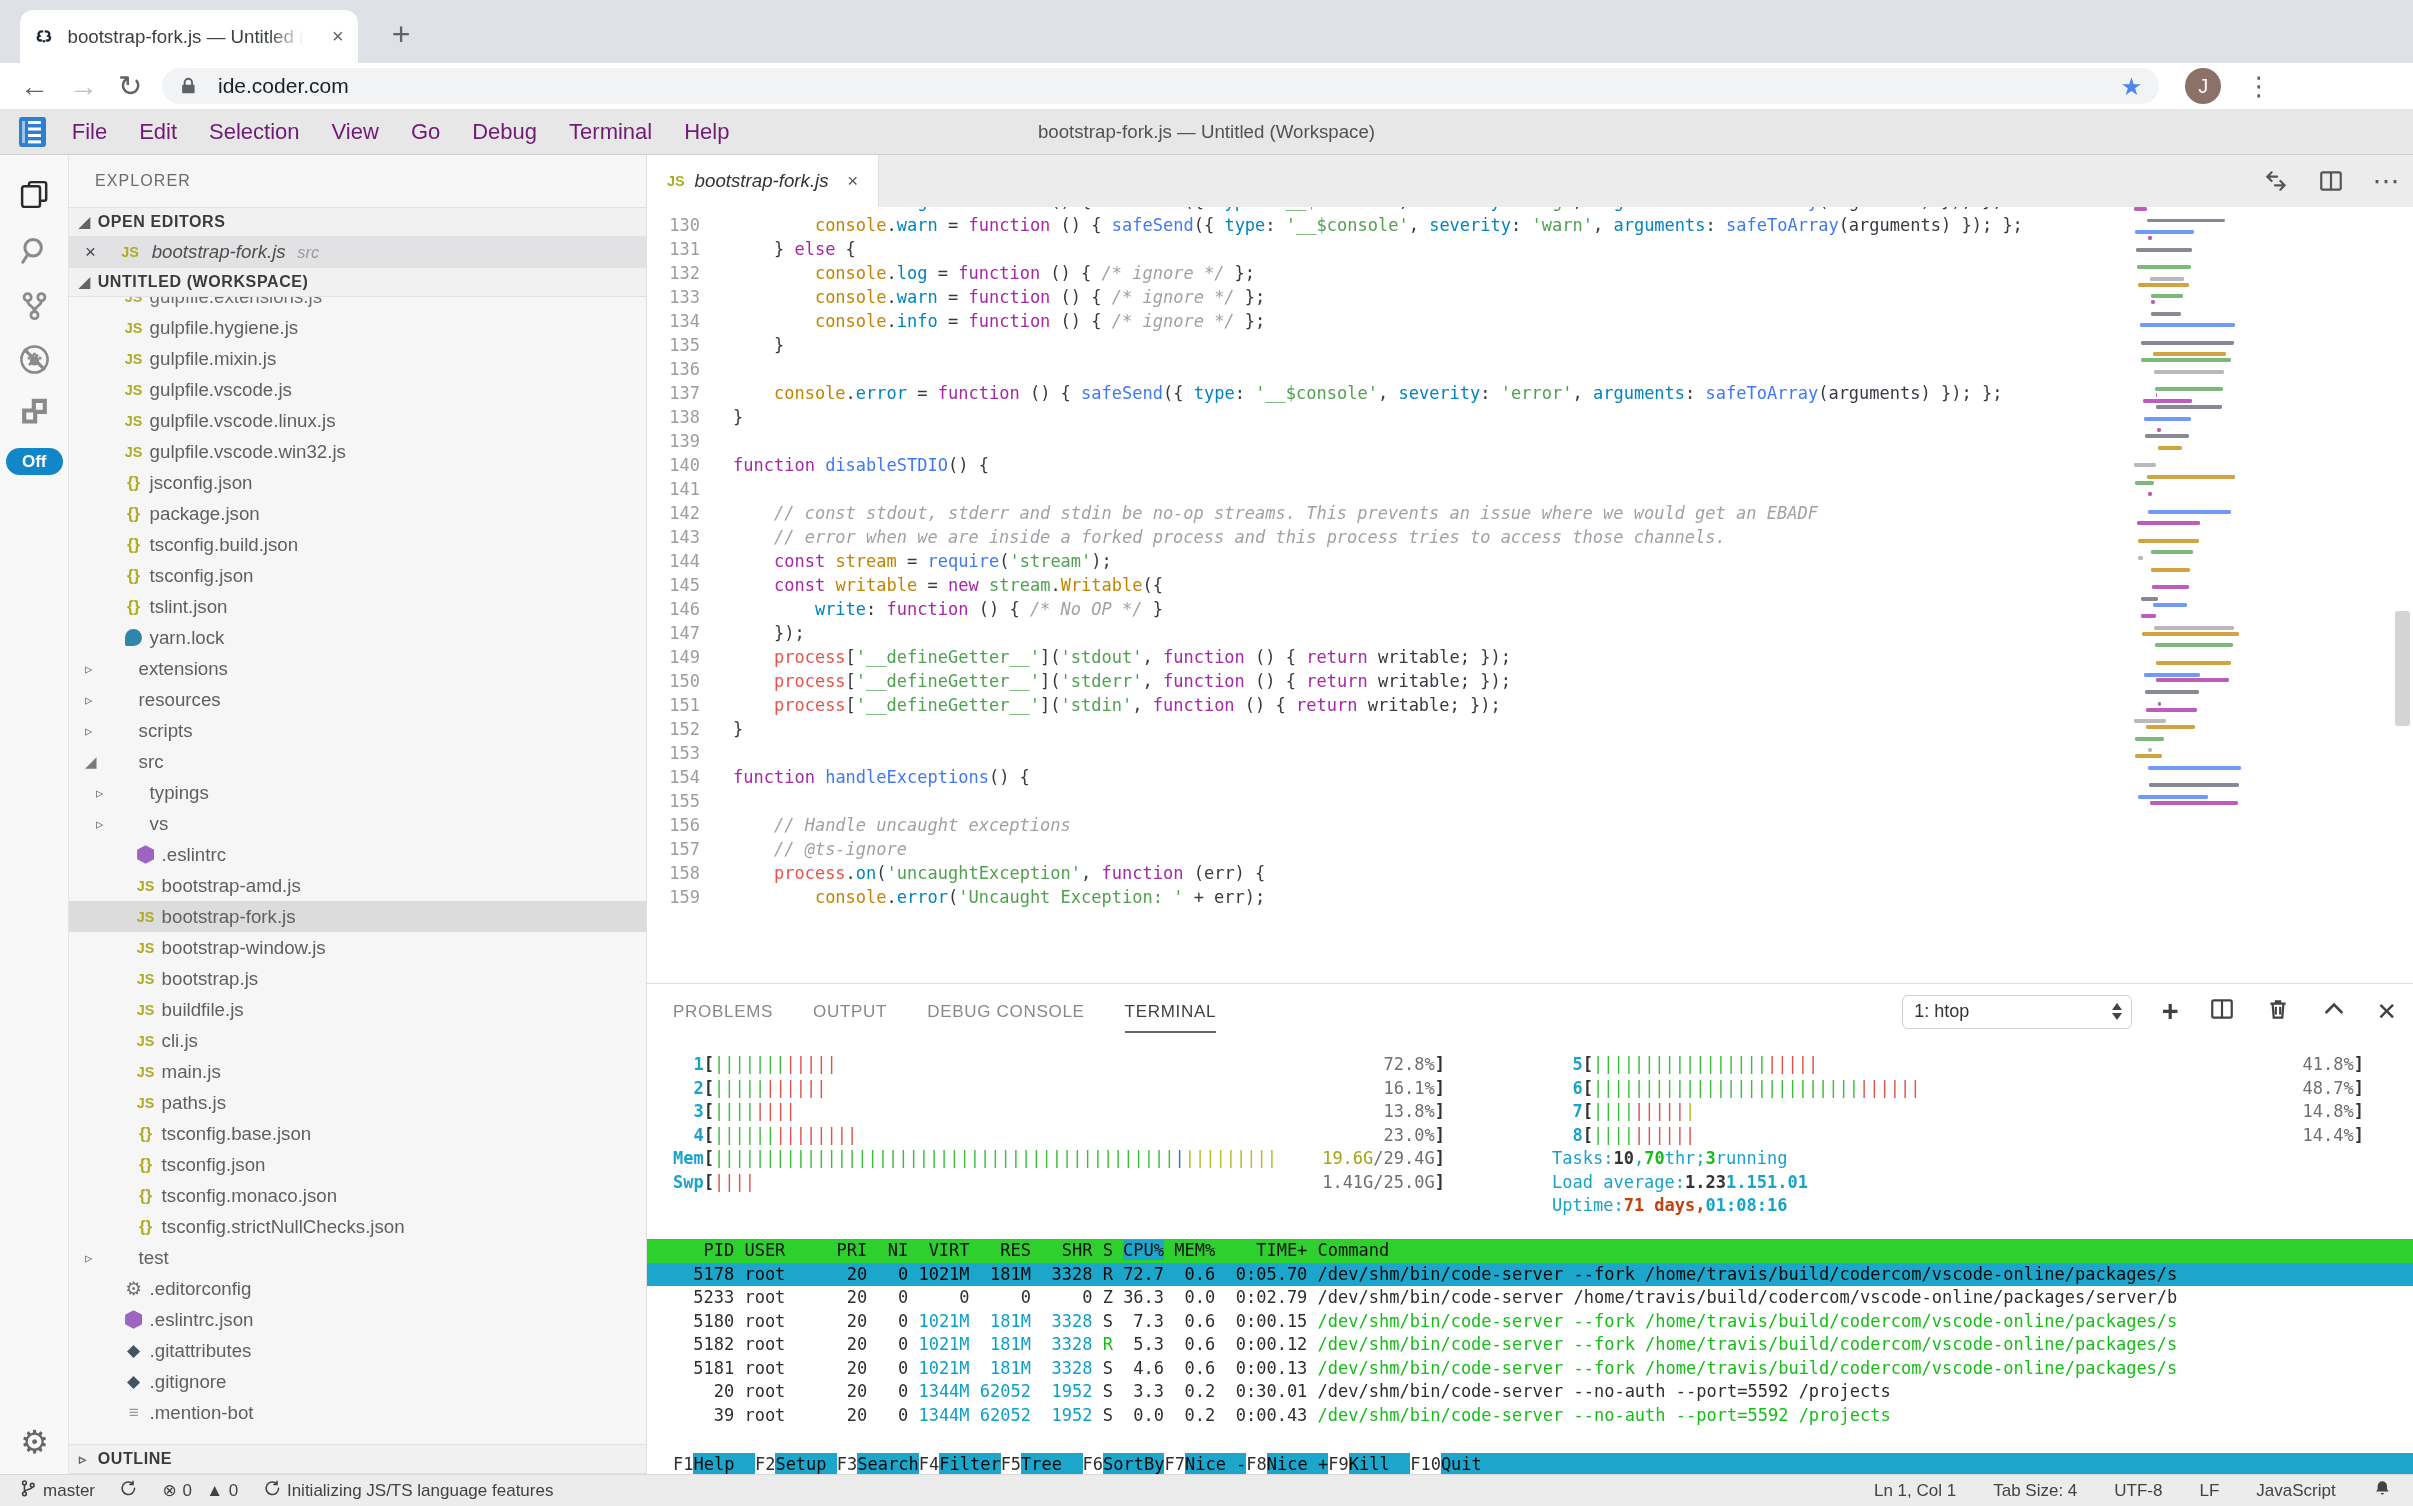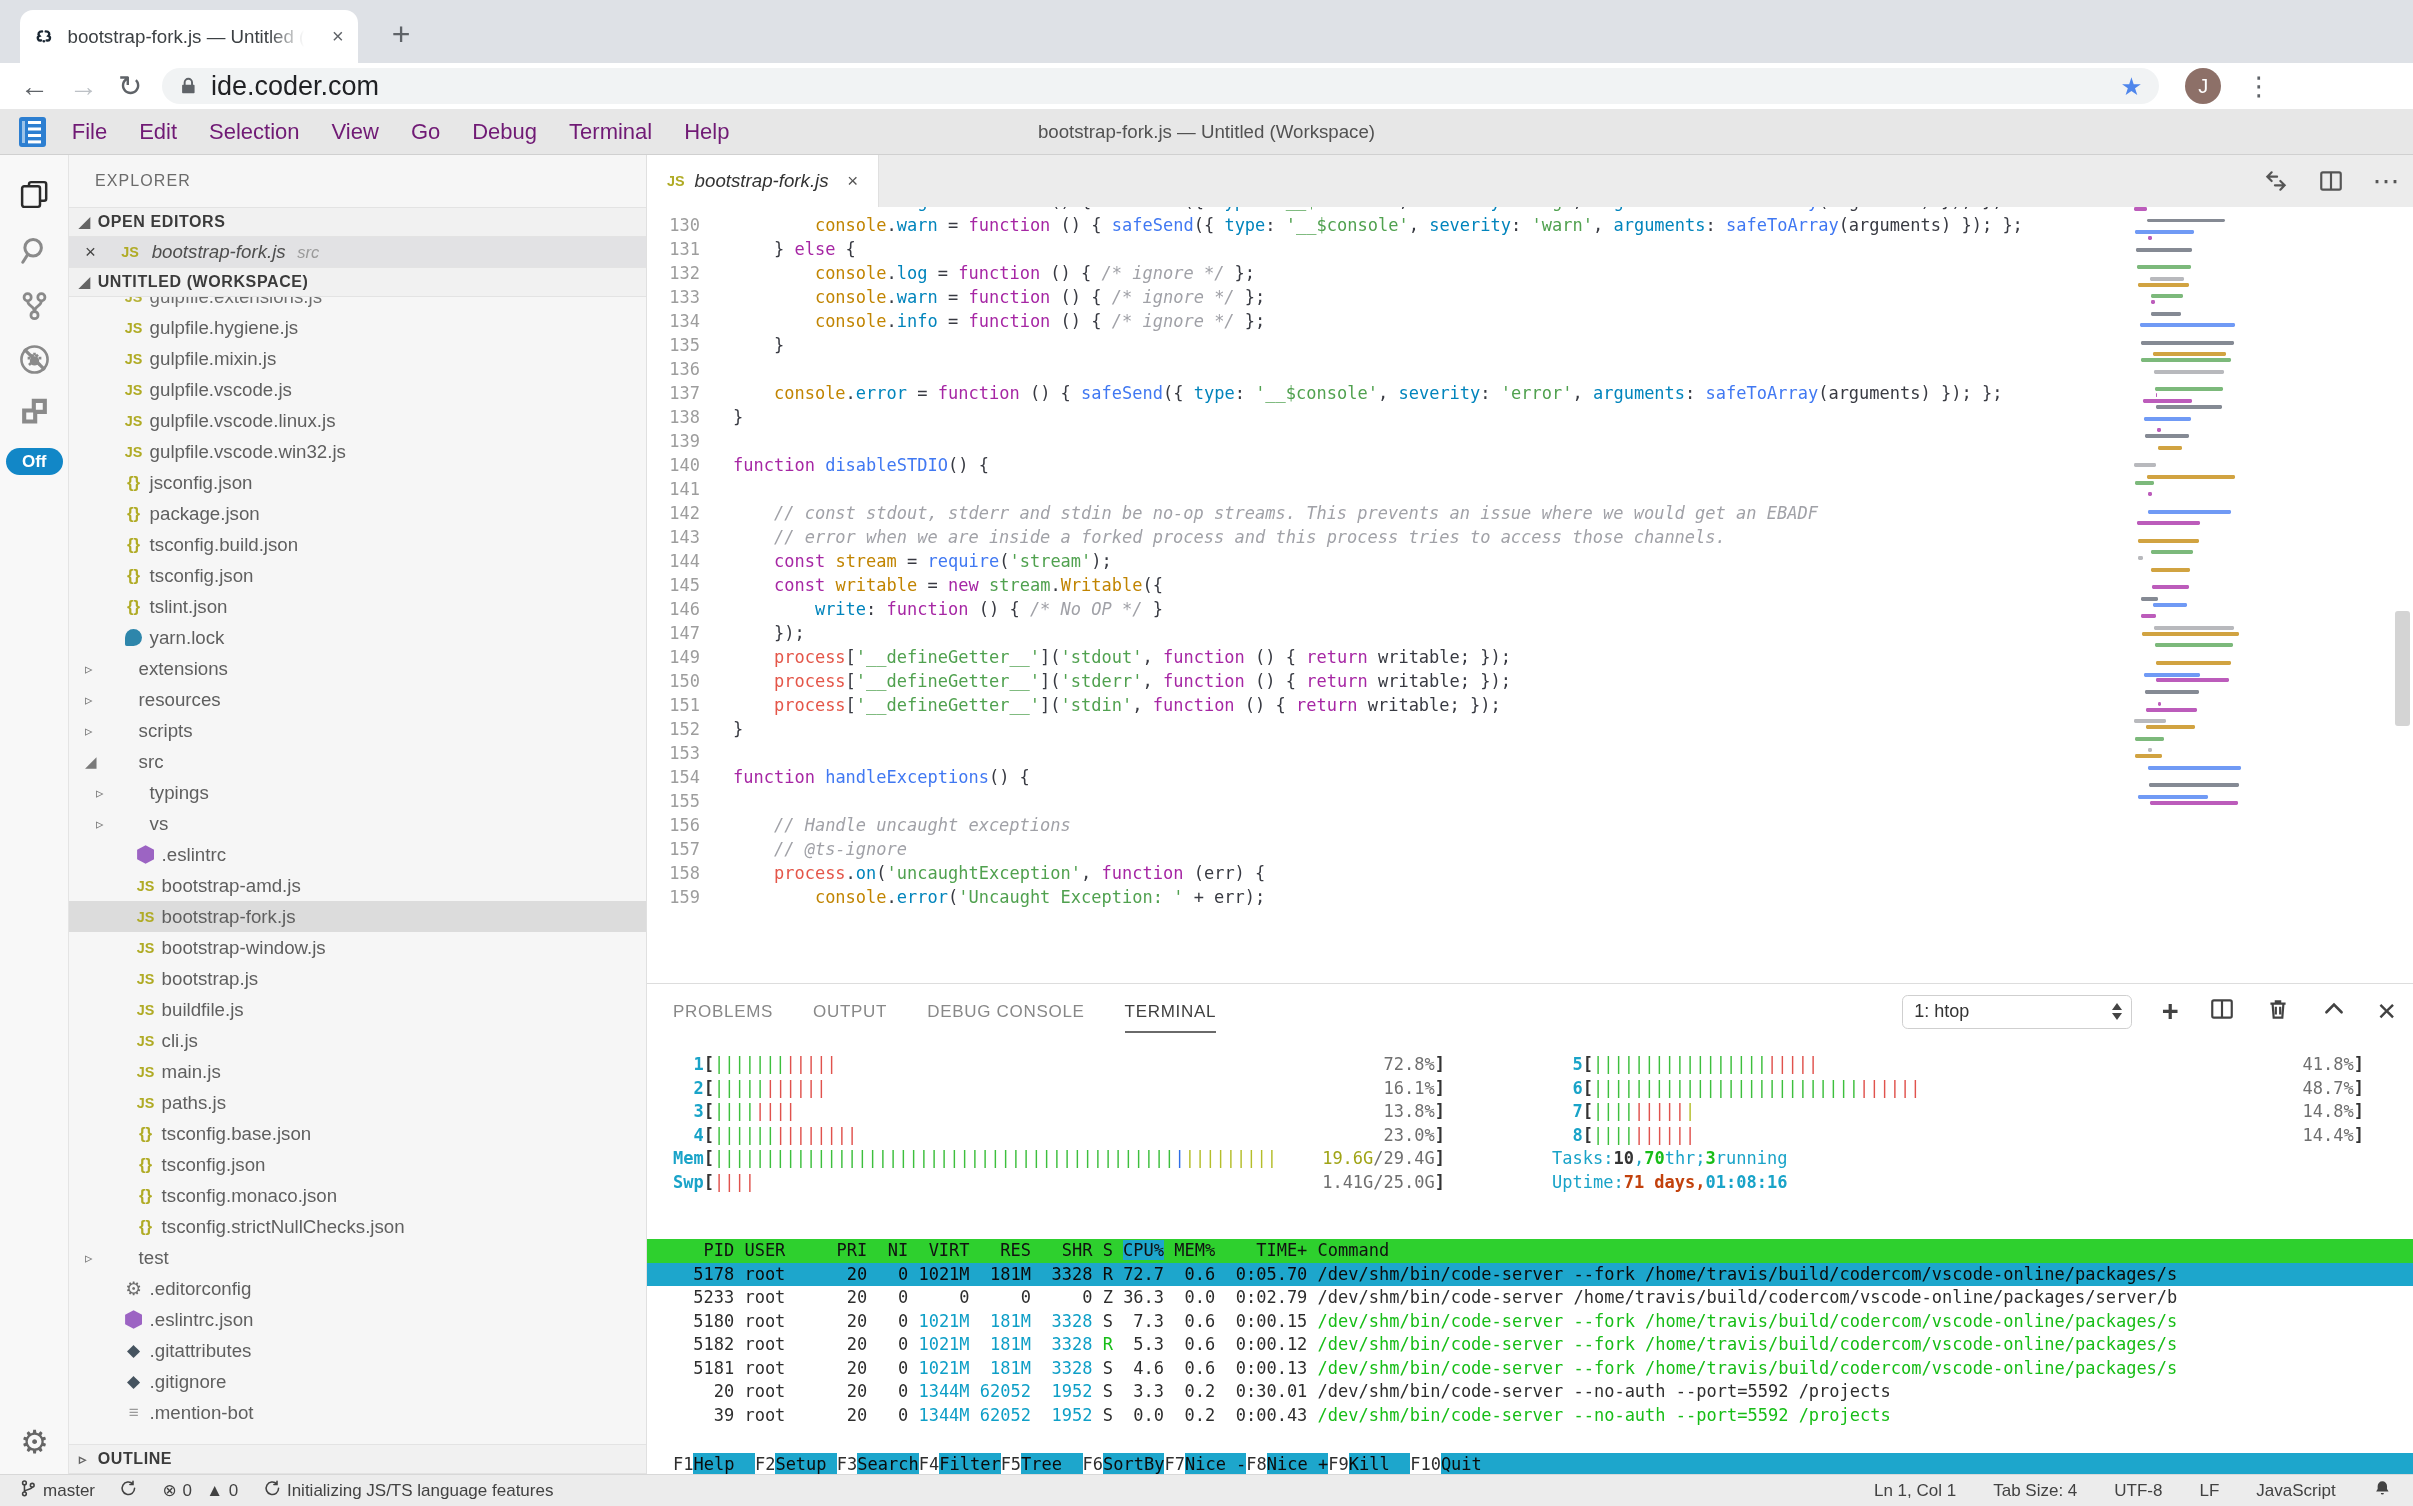--- a/index.html
+++ b/index.html
@@ -14,21 +14,21 @@
   .btab-title { font-size:18.7px; color:#3c4043; white-space:nowrap; overflow:hidden; max-width:237px;
                 margin-left:11.5px; -webkit-mask-image:linear-gradient(90deg,#000 85%,transparent); }
   .btab-close { margin-left:auto; font-size:20px; color:#5f6368; }
   .newtab { position:absolute; left:381px; top:16px; font-size:32px; color:#5f6368; width:40px; height:40px;
             text-align:center; line-height:37px; border-radius:50%; }
   .toolbar { position:absolute; left:0; top:63px; width:100%; height:46px; background:#fff; display:flex; align-items:center; }
   .navbtn { font-size:29px; color:#5f6368; margin-left:20px; }
   .navbtn.dis { color:#bdc1c6; }
   .urlbar { margin-left:20px; width:1997px; height:36px; background:#f1f3f4; border-radius:18.7px;
             display:flex; align-items:center; padding:0 17px; position:relative; }
-  .url-text { font-size:27px; color:#202124; margin-left:13px; }
+  .url-text { font-size:21px; color:#202124; margin-left:20px; }
   .star { position:absolute; right:17px; font-size:24.4px; color:#4f86ec; }
   .avatar { width:36px; height:36px; border-radius:50%; background:#8d7068; color:#fff; font-size:20px;
             display:flex; align-items:center; justify-content:center; margin-left:26px; }
   .kebab { font-size:26px; color:#5f6368; margin-left:24.4px; letter-spacing:0; }
 
   
   .menubar { position:absolute; left:0; top:109px; width:100%; height:46px; background:#e7e7e7;
              border-bottom:1.4px solid #d0d0d0; display:flex; align-items:center; }
   .cs-logo { width:27px; height:30px; background:#2d7fd1; border-radius:2.9px; margin-left:18.7px; position:relative; }
   .cs-logo:before { content:""; position:absolute; left:9.3px; top:4.3px; width:13px; height:2.9px; background:#fff;
@@ -821,20 +821,26 @@
               <div class="meter">
                 <span class="ht-cy">Tasks: </span>
                 <span class="ht-b">10</span>
                 <span class="ht-cy">, </span>
                 <span class="ht-gb">70</span>
                 <span class="ht-cy"> thr; </span>
                 <span class="ht-gb">3</span>
                 <span class="ht-cy"> running</span>
               </div>
               <div class="meter">
+                <span class="ht-cy">Load average: </span>
+                <span class="ht-b">1.23</span>
+                <span class="ht-cyb"> 1.15</span>
+                <span class="ht-cyb"> 1.01</span>
+              </div>
+              <div class="meter">
                 <span class="ht-cy">Uptime: </span>
                 <span class="ht-blb">71 days, </span>
                 <span class="ht-cyb">01:08:16</span>
               </div>
             </div>
           <div class="htop-table" id="htop-table">
               <div class="ht-row hdr"><span>  PID USER     PRI  NI  VIRT   RES   SHR S </span><span class="sortcol">CPU%</span><span> MEM%    TIME+ Command</span></div>
               <div class="ht-row sel"><span> 5178 root      20   0 </span><span>1021M  181M  3328</span><span> R</span><span> 72.7  0.6  0:05.70 </span><span>/dev/shm/bin/code-server --fork /home/travis/build/codercom/vscode-online/packages/s</span></div>
               <div class="ht-row"><span class="c-dark"> 5233 root      20   0 </span><span class="c-dark">    0     0     0</span><span class="c-dark"> Z</span><span class="c-dark"> 36.3  0.0  0:02.79 </span><span class="c-dark">/dev/shm/bin/code-server /home/travis/build/codercom/vscode-online/packages/server/b</span></div>
               <div class="ht-row"><span class="c-dark"> 5180 root      20   0 </span><span class="c-cyan">1021M  181M  3328</span><span class="c-dark"> S</span><span class="c-dark">  7.3  0.6  0:00.15 </span><span class="c-green">/dev/shm/bin/code-server --fork /home/travis/build/codercom/vscode-online/packages/s</span></div>

